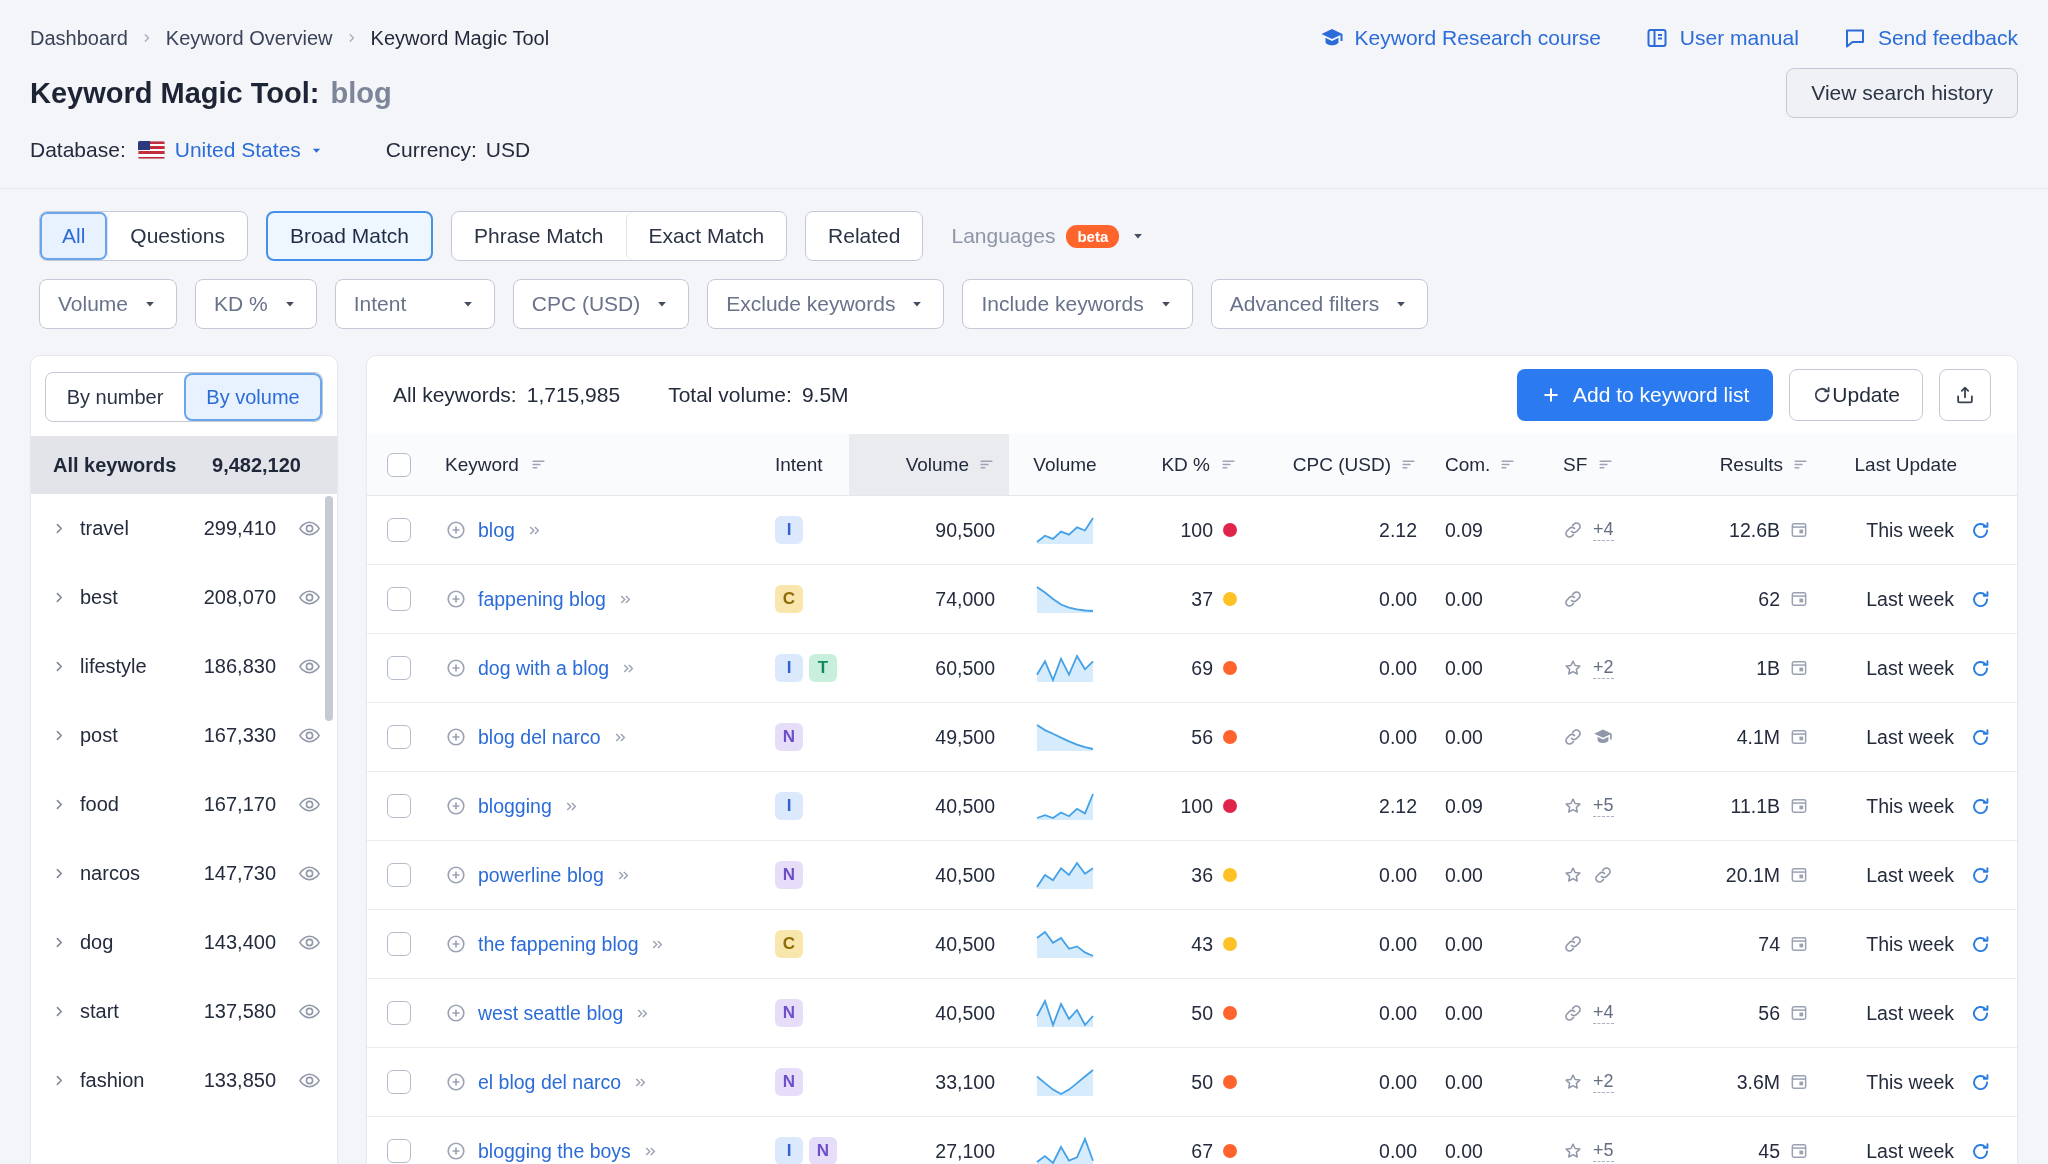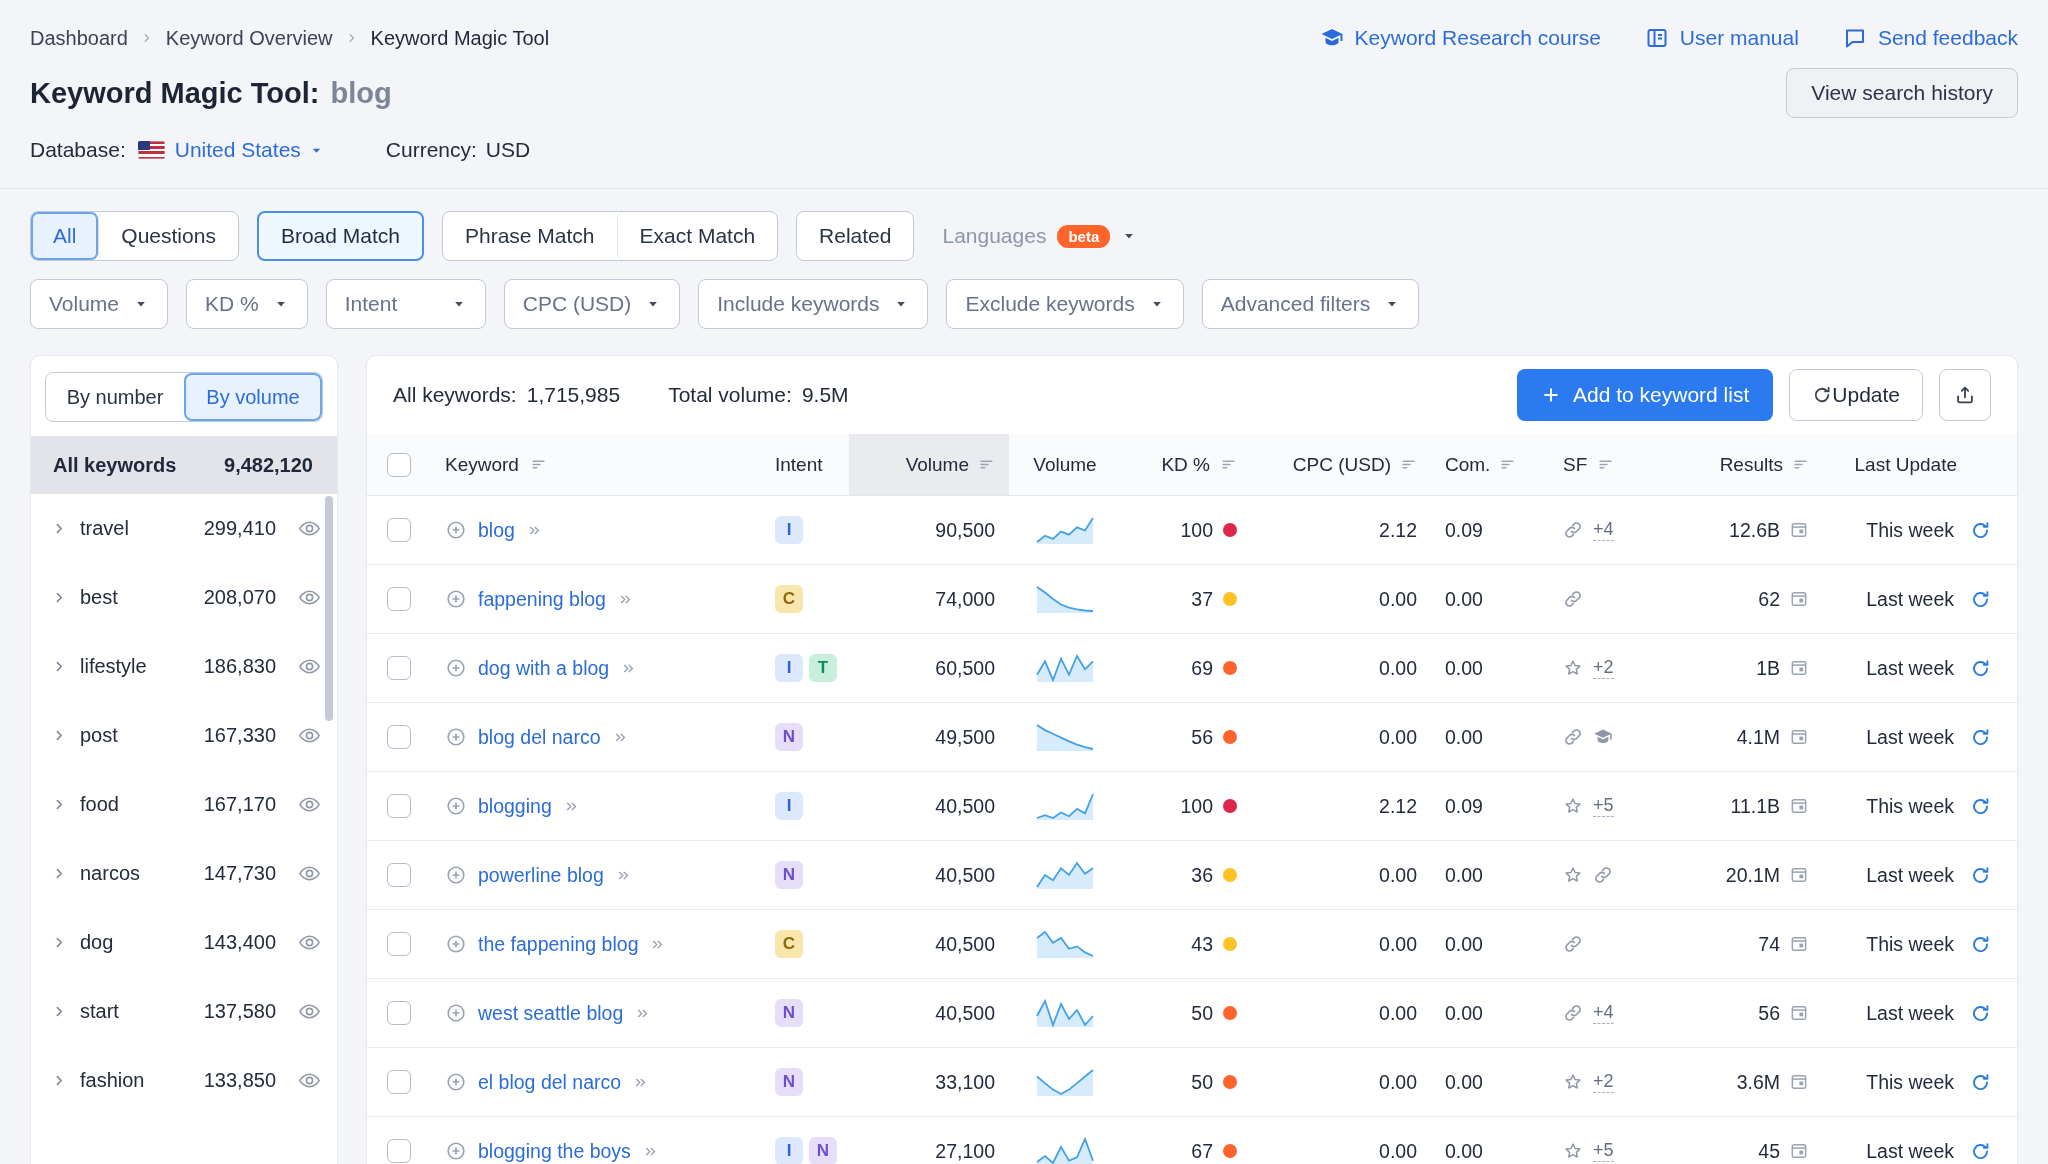--- a/index.html
+++ b/index.html
@@ -25,21 +25,21 @@
 .page-title .query{color:#7d8599;margin-left:11px}
 .history-btn{height:50px;padding:0 24px;border:1px solid #c3c9d7;border-radius:8px;background:#eff1f5;font-size:21px;color:#2b3346}
 .db-row{display:flex;align-items:center;margin-top:20px;padding-bottom:26px;font-size:21px;color:#232b3d}
 .flag{width:27px;height:18px;border-radius:2px;display:inline-block;position:relative;margin:0 10px 0 12px;background:repeating-linear-gradient(180deg,#c22e3d 0 2.6px,#fff 2.6px 5.2px);box-shadow:inset 0 0 0 .5px #d0d4dd;overflow:hidden;flex:none}
 .flag::after{content:'';position:absolute;left:0;top:0;width:12px;height:9px;background:#2c3a7d}
 .db-value{color:#2b6cd9}
 .blue-caret{width:15px;height:15px;color:#2b6cd9;margin-left:8px}
 .currency{margin-left:62px;display:inline-flex;gap:9px}
 
 
-.filters{padding:22px 30px 0}
+.filters{padding:22px 39px 0}
 .filter-row1{display:flex;align-items:center;gap:18px}
 .seg-group{display:flex;align-items:stretch;height:50px;background:#fff;border:1px solid #c3c9d7;border-radius:8px}
 .seg{display:flex;align-items:center;padding:0 22px;font-size:21px;color:#2b3346;cursor:pointer;border-radius:7px}
 .seg + .seg{border-left:1px solid #dde1e9}
 .seg.active{background:#e8f2fe;color:#2b6cd9;box-shadow:inset 0 0 0 2px #6aa6ec}
 .grp-selected{border:2px solid #4691e8;background:#eef6ff}
 .grp-selected .seg{color:#1e2c44}
 .languages{display:flex;align-items:center;gap:11px;margin-left:10px;color:#8d95a8;font-size:21px;cursor:pointer}
 .beta-badge{background:#ff642d;color:#fff;font-size:15px;padding:3px 11px;border-radius:11px;font-weight:700}
 .caret{width:16px;height:16px;color:#454e61}
@@ -48,21 +48,21 @@
 .dropdown.wide{min-width:160px;justify-content:space-between}
 
 
 .content{display:flex;gap:28px;padding:0 30px;margin-top:26px;height:829px}
 .card{background:#fff;border-radius:10px;border:1px solid #e7e9ef;box-shadow:0 1px 2px rgba(25,35,60,.05);overflow:hidden}
 .sidebar{width:308px;position:relative;flex:none}
 .sb-toggle-wrap{padding:16px 14px 14px}
 .sb-toggle{display:flex;height:50px;border:1px solid #c3c9d7;border-radius:8px;overflow:hidden}
 .sb-seg{flex:1;display:flex;align-items:center;justify-content:center;font-size:20px;color:#2b3346;cursor:pointer;border-radius:8px}
 .sb-seg.selected{background:#e8f2fe;color:#2b6cd9;box-shadow:inset 0 0 0 2px #6aa6ec}
-.sb-all{height:58px;display:flex;align-items:center;justify-content:space-between;background:#e2e4ea;padding:0 24px 0 22px;font-weight:700;font-size:20px;color:#1f2739;cursor:pointer}
+.sb-all{height:58px;display:flex;align-items:center;justify-content:space-between;background:#e2e4ea;padding:0 36px 0 22px;font-weight:700;font-size:20px;color:#1f2739;cursor:pointer}
 .sb-row{height:69px;display:flex;align-items:center;gap:12px;padding:0 16px 0 20px;font-size:20px;color:#232b3d;cursor:pointer}
 .sb-chev{width:17px;height:17px;color:#7e8798}
 .sb-count{margin-left:auto}
 .sb-eye{width:23px;height:23px;color:#8f97a8;margin-left:10px;cursor:pointer}
 .sb-scrollbar{position:absolute;right:4px;top:140px;width:8px;height:225px;border-radius:4px;background:#c5cad4}
 
 
 .main{flex:1;display:flex;flex-direction:column}
 .main-header{height:78px;display:flex;align-items:center;padding:0 26px;flex:none}
 .stat{display:flex;align-items:baseline;gap:10px;font-size:21px;color:#232b3d}
@@ -230,29 +230,29 @@
      </button>
         <button class="dropdown">
        <span>CPC (USD)</span>
        <span class="icon caret">
             <svg viewBox="0 0 24 24" fill="currentColor">
               <path d="M6.2 9h11.6L12 15.6z"></path>
             </svg>
           </span>
      </button>
         <button class="dropdown">
-       <span>Include keywords</span>
+       <span>Exclude keywords</span>
        <span class="icon caret">
             <svg viewBox="0 0 24 24" fill="currentColor">
               <path d="M6.2 9h11.6L12 15.6z"></path>
             </svg>
           </span>
      </button>
         <button class="dropdown">
-       <span>Exclude keywords</span>
+       <span>Include keywords</span>
        <span class="icon caret">
             <svg viewBox="0 0 24 24" fill="currentColor">
               <path d="M6.2 9h11.6L12 15.6z"></path>
             </svg>
           </span>
      </button>
         <button class="dropdown">
        <span>Advanced filters</span>
        <span class="icon caret">
             <svg viewBox="0 0 24 24" fill="currentColor">

